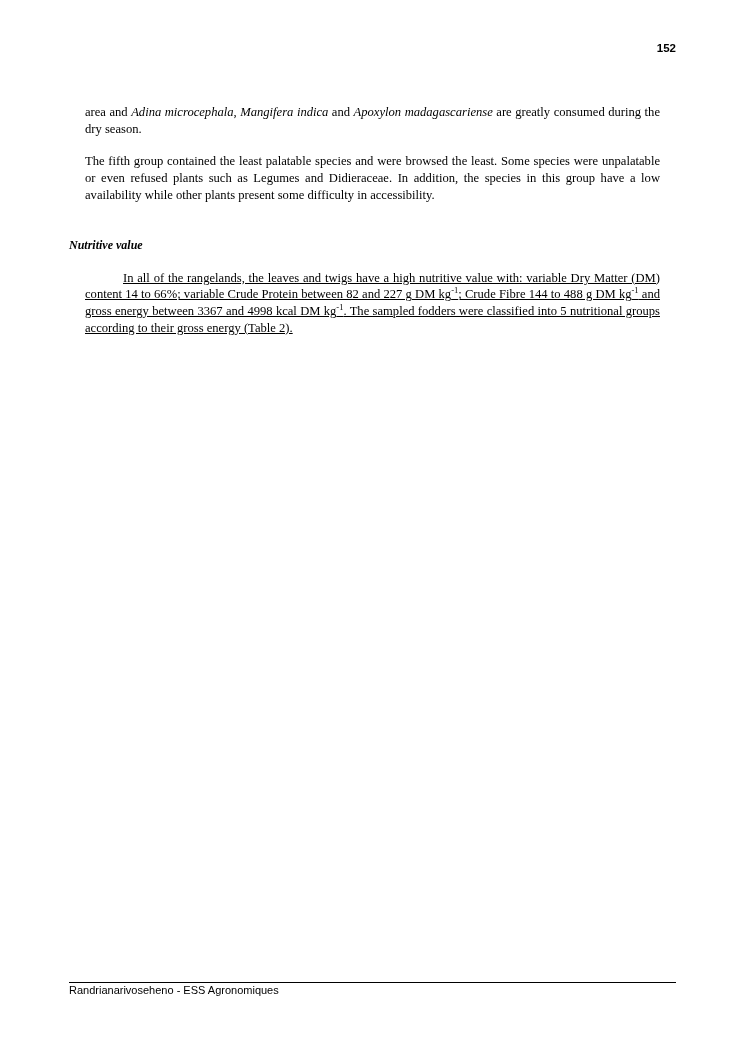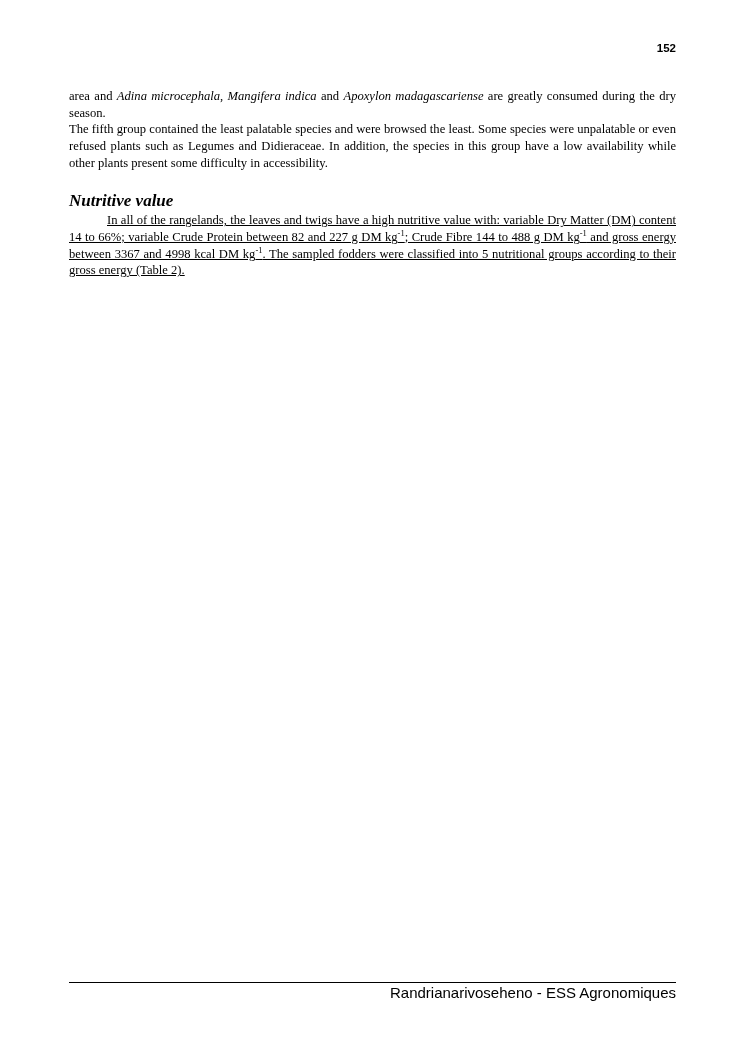--- a/index.html
+++ b/index.html
@@ -31,31 +31,31 @@
     font-weight: bold;
     color: #000;
   }
   .content {
     position: absolute;
     left: 69px;
     top: 88px;
     width: 607px;
   }
   p.body-text {
-    margin: 0;
+    margin: 16px;
     font-size: 12.6px;
     line-height: 1.33;
     text-align: justify;
     text-justify: inter-word;
     color: #000;
   }
   .section-heading {
     margin: 0;
     padding-top: 18px;
-    font-size: 17px;
+    font-size: 12px;
     font-weight: bold;
     font-style: italic;
     line-height: 1.33;
   }
   .indent-para {
     text-indent: 38px;
     text-decoration: underline;
   }
   i.sci { font-style: italic; }
   sup { font-size: 0.68em; vertical-align: super; line-height: 0; }
@@ -65,23 +65,23 @@
     top: 982px;
     width: 607px;
     height: 1px;
     background: #000000;
   }
   .footer-text {
     position: absolute;
     left: 69px;
     top: 984px;
     width: 607px;
-    text-align: right;
+    text-align: left;
     font-family: "Liberation Sans", sans-serif;
-    font-size: 15px;
+    font-size: 11px;
     color: #000;
   }
 </style>
 </head>
 <body>
 
 <div class="page">
 
   <div class="page-number">152</div>
 

